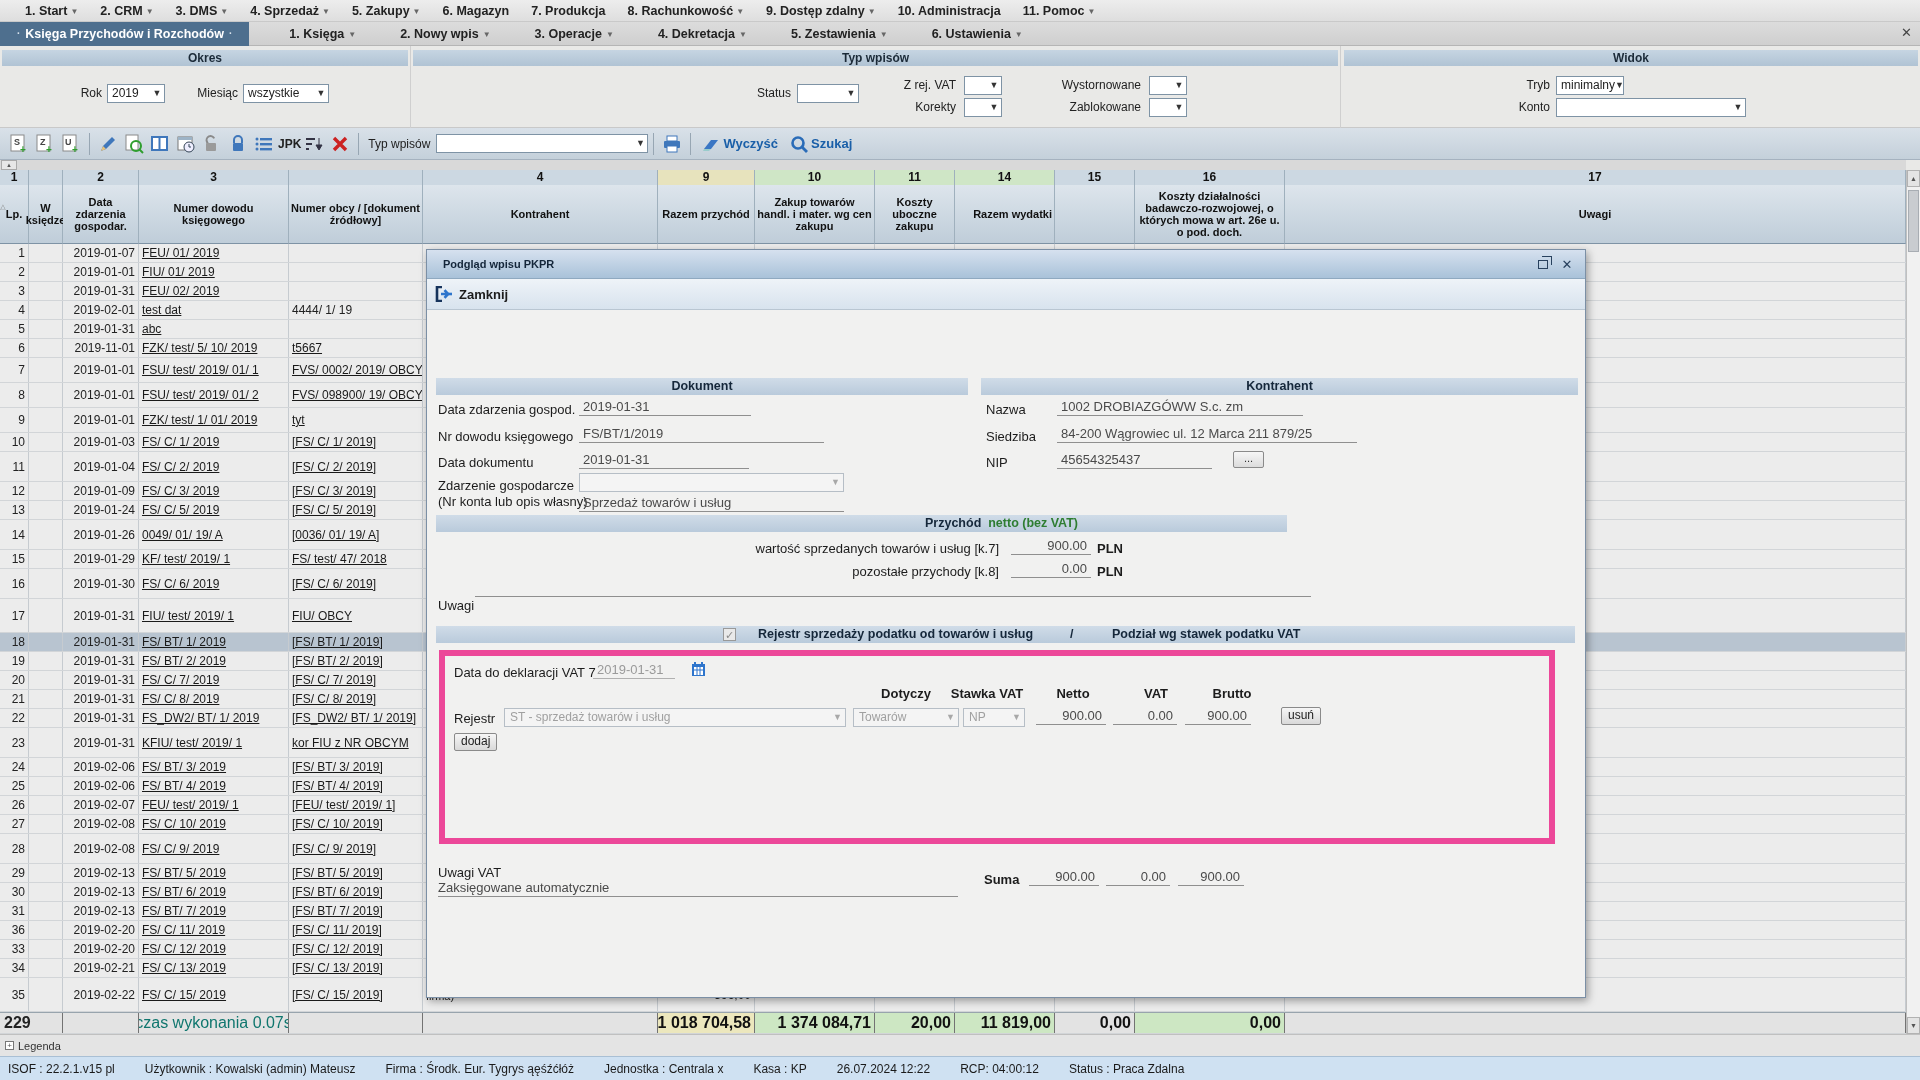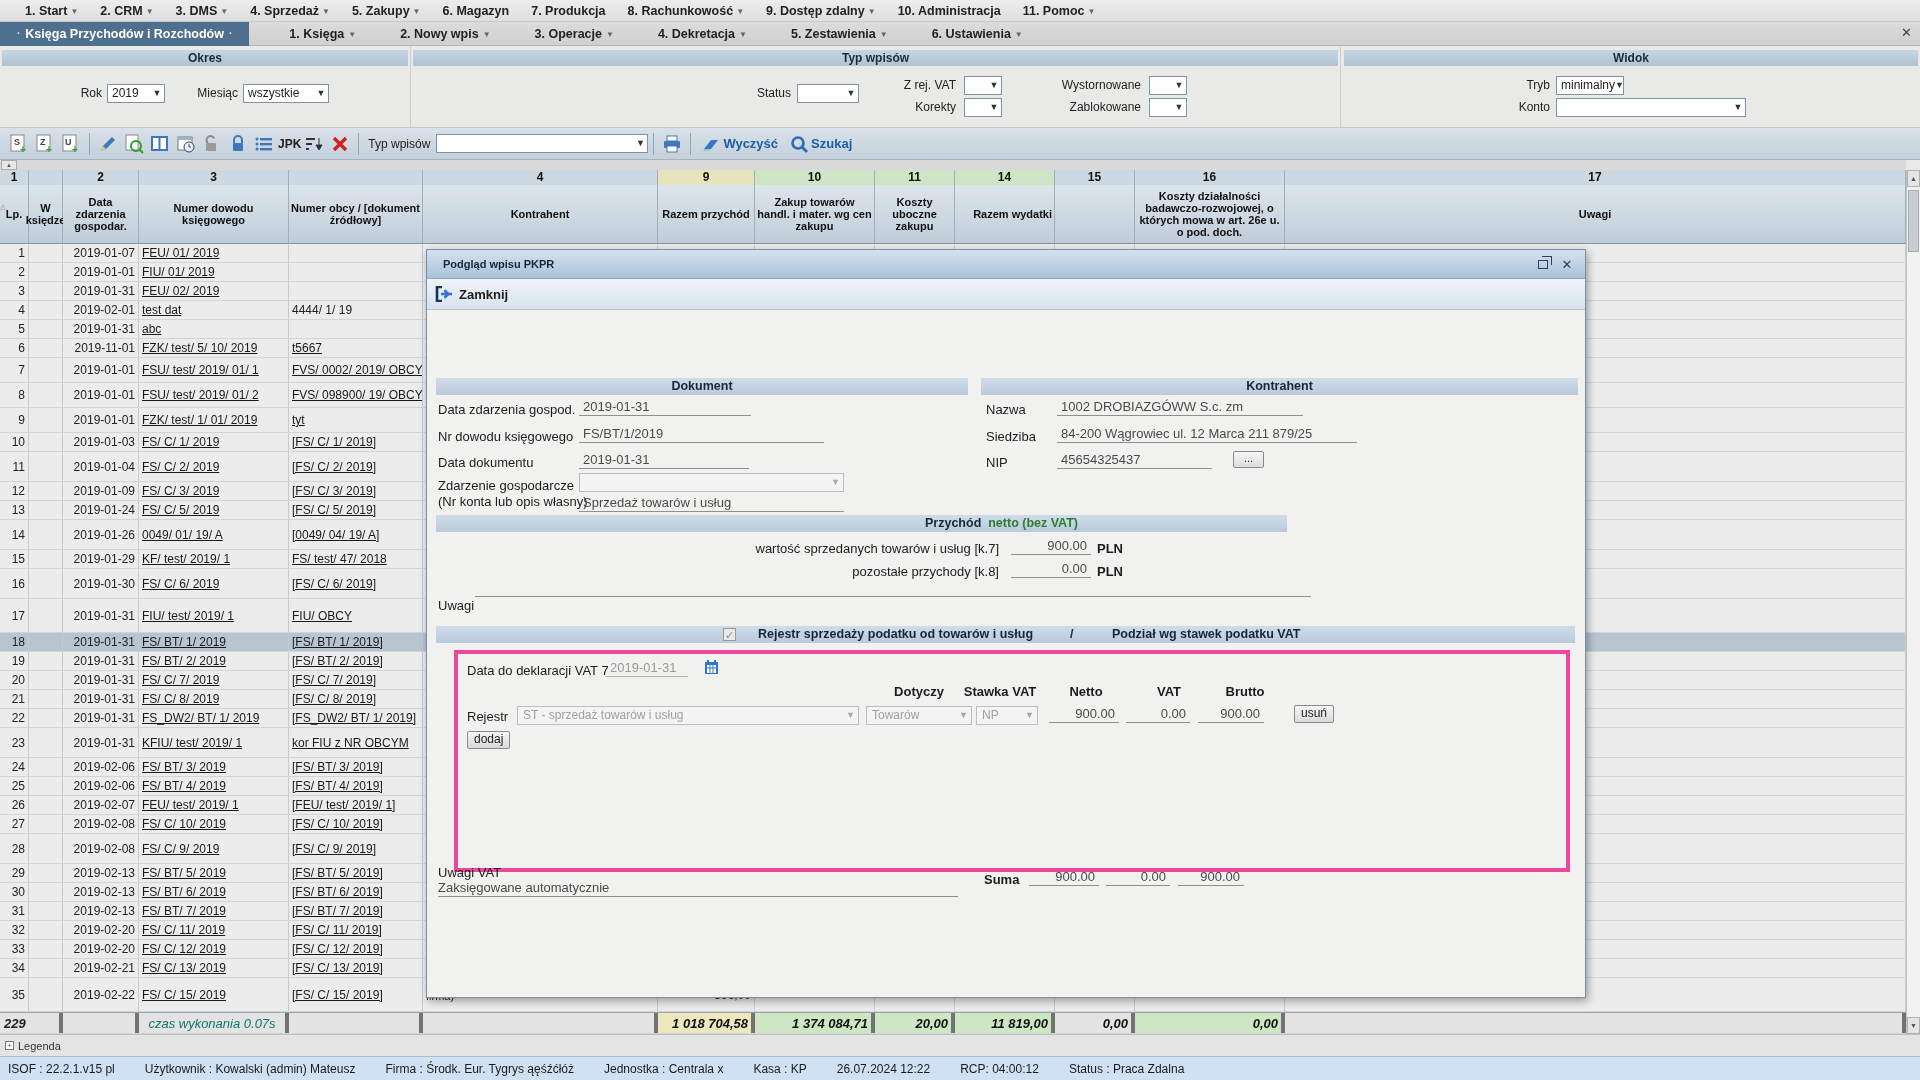--- a/index.html
+++ b/index.html
@@ -51,21 +51,21 @@
   .hlab { height:59px; }
   .hlab .hc { background:linear-gradient(#dde5ec,#bfcdd9); border-right:1px solid #9fb0bd; border-bottom:1px solid #7e93a5; font-size:11px; font-weight:bold; color:#111; text-align:center; display:flex; align-items:center; justify-content:center; line-height:12px; padding:1px 2px; }
   .hc .sortmark { position:absolute; font-size:7px; color:#888; margin-left:-22px; margin-top:-14px; }
   .trow { background:#ececec; border-bottom:1px solid #d2d5d8; cursor:pointer; }
   .trow.sel { background:#b8c4d0; }
   .trow .tc { border-right:1px solid #c6cbd0; font-size:12px; color:#222; padding:1px 3px; display:flex; align-items:center; overflow:hidden; white-space:nowrap; }
   .tc.num { justify-content:flex-end; }
   .tc .link { text-decoration:underline; color:#1a1a1a; }
   .tc.small { font-size:11px; line-height:11px; white-space:normal; align-items:flex-start; padding-top:2px; }
   .frow { border-top:1px solid #98a4ad; background:#e3e3e3; height:22px; }
-  .frow .tc { font-size:13px; border-right:4px solid #737373;font-style:italic; }
+  .frow .tc { font-size:16px; border-right:1px solid #737373; }
   .frow .tot { font-weight:bold; justify-content:flex-end; color:#111; }
   .frow .tot.y { background:#ece7bd; }
   .frow .tot.g { background:#cde7c3; }
   .frow .lpcell { grid-column:1 / 3; font-weight:bold; padding-left:4px; }
   .frow .time { color:#0f766e; justify-content:center; }
 
   
   .vscroll { position:absolute; right:0; top:170px; width:14px; height:864px; background:#f1f1f1; border-left:1px solid #c0c0c0; }
   .sbtn { position:absolute; left:0; width:13px; height:17px; background:#e4e4e4; border:1px solid #b2b2b2; font-size:7px; color:#555; text-align:center; line-height:15px; }
   .sthumb { position:absolute; left:1px; top:20px; width:11px; height:62px; background:#c9ccd0; border:1px solid #a8adb3; }
@@ -92,21 +92,21 @@
   .secbar { position:absolute; height:17px; background:linear-gradient(#d0dce8,#b9cadb); font-size:12.5px; font-weight:bold; color:#15273a; text-align:center; line-height:17px; }
   .mlabel { position:absolute; font-size:13px; color:#1c1c1c; white-space:nowrap; }
   .mval { position:absolute; font-size:13px; color:#4a4a4a; border-bottom:1px solid #8f8f8f; padding:0 4px 1px 4px; white-space:nowrap; }
   .mval.gray { color:#9a9a9a; border-bottom-color:#b0b0b0; }
   .mval.right { text-align:right; }
   .mddl { position:absolute; height:19px; background:#f4f4f4; border:1px solid #b6bec6; color:#a0a0a0; font-size:12px; line-height:17px; padding-left:5px; display:flex; justify-content:space-between; overflow:hidden; white-space:nowrap; }
   .mddl .varrow { width:15px; text-align:center; color:#a8a8a8; font-size:9px; flex:none; }
   .dotbtn { position:absolute; width:31px; height:17px; background:linear-gradient(#f6f6f6,#dcdcdc); border:1px solid #8a8a8a; border-radius:2px; font-size:11px; line-height:13px; text-align:center; color:#333; cursor:pointer; }
   .greensub { color:#2e7d32; }
   .chk { position:absolute; width:13px; height:13px; background:#e9e9e9; border:1px solid #999; color:#8a8a8a; font-size:11px; line-height:12px; text-align:center; }
-  .vatbox { position:absolute; left:27px; top:340px; width:1116px; height:222px; border:4px solid #ec4899; }
+  .vatbox { position:absolute; left:12px; top:340px; width:1116px; height:194px; border:6px solid #ec4899; }
   .vhead { position:absolute; transform:translateX(-50%); font-size:13px; font-weight:bold; color:#1c1c1c; }
   .pushbtn { position:absolute; height:18px; background:linear-gradient(#f6f6f6,#d9d9d9); border:1px solid #8a8a8a; border-radius:2px; font-size:12px; color:#222; text-align:center; line-height:15px; cursor:pointer; padding:0 6px; }
   svg { display:block; }
 </style>
 </head>
 <body>
 
 <div id="root">
 
   <div class="menubar">
@@ -615,21 +615,21 @@
           <div class="tc"></div>
         </div>
         <div class="grid trow" style="height: 30px;">
           <div class="tc num">14</div>
           <div class="tc"></div>
           <div class="tc num">2019-01-26</div>
           <div class="tc">
             <span class="link">0049/ 01/ 19/ A</span>
           </div>
           <div class="tc">
-            <span class="link">[0049/ 04/ 19/ A]</span>
+            <span class="link">[0036/ 01/ 19/ A]</span>
           </div>
           <div class="tc small"></div>
           <div class="tc num"></div>
           <div class="tc"></div>
           <div class="tc"></div>
           <div class="tc"></div>
           <div class="tc"></div>
           <div class="tc"></div>
           <div class="tc"></div>
         </div>
@@ -950,21 +950,21 @@
           <div class="tc small"></div>
           <div class="tc num"></div>
           <div class="tc"></div>
           <div class="tc"></div>
           <div class="tc"></div>
           <div class="tc"></div>
           <div class="tc"></div>
           <div class="tc"></div>
         </div>
         <div class="grid trow" style="height: 19px;">
-          <div class="tc num">32</div>
+          <div class="tc num">36</div>
           <div class="tc"></div>
           <div class="tc num">2019-02-20</div>
           <div class="tc">
             <span class="link">FS/ C/ 11/ 2019</span>
           </div>
           <div class="tc">
             <span class="link">[FS/ C/ 11/ 2019]</span>
           </div>
           <div class="tc small"></div>
           <div class="tc num"></div>

